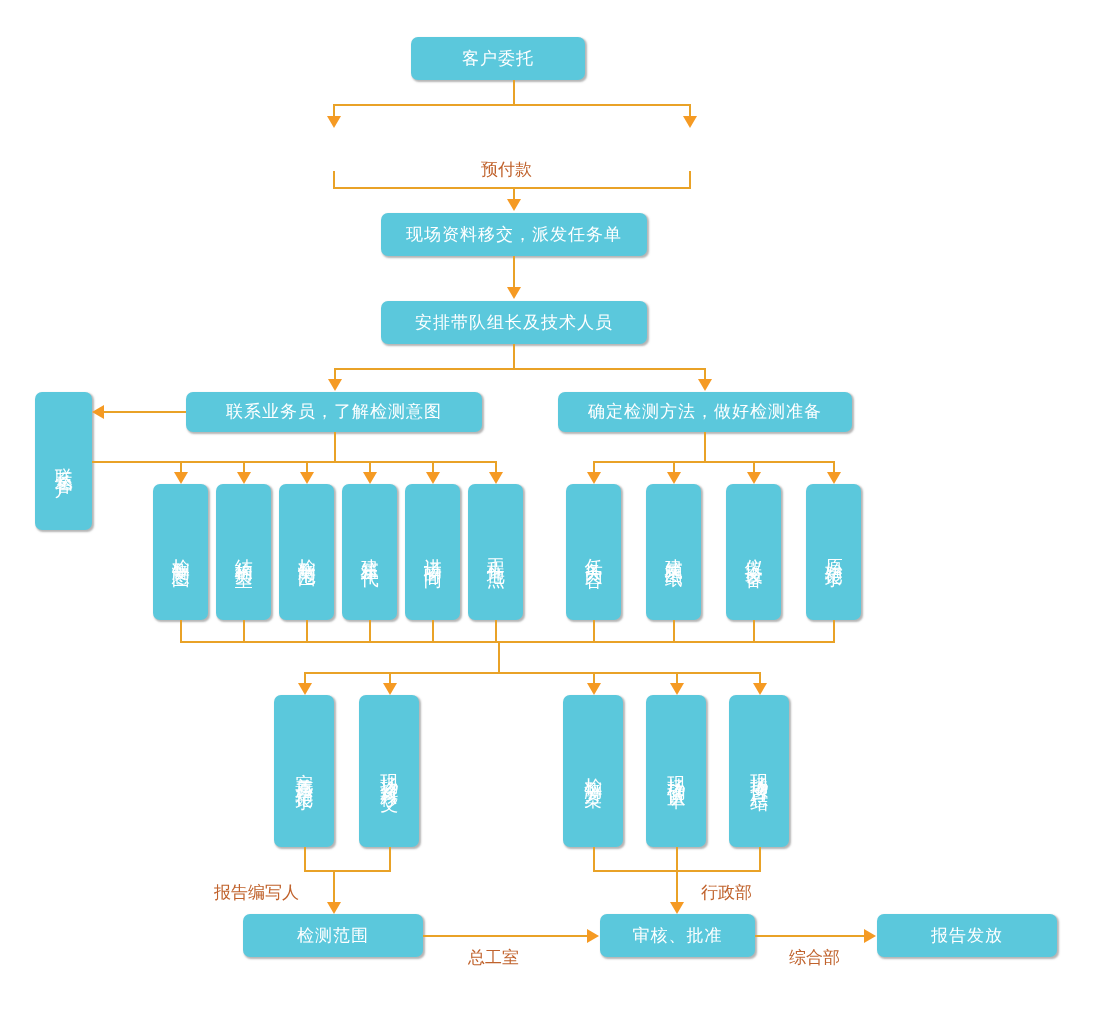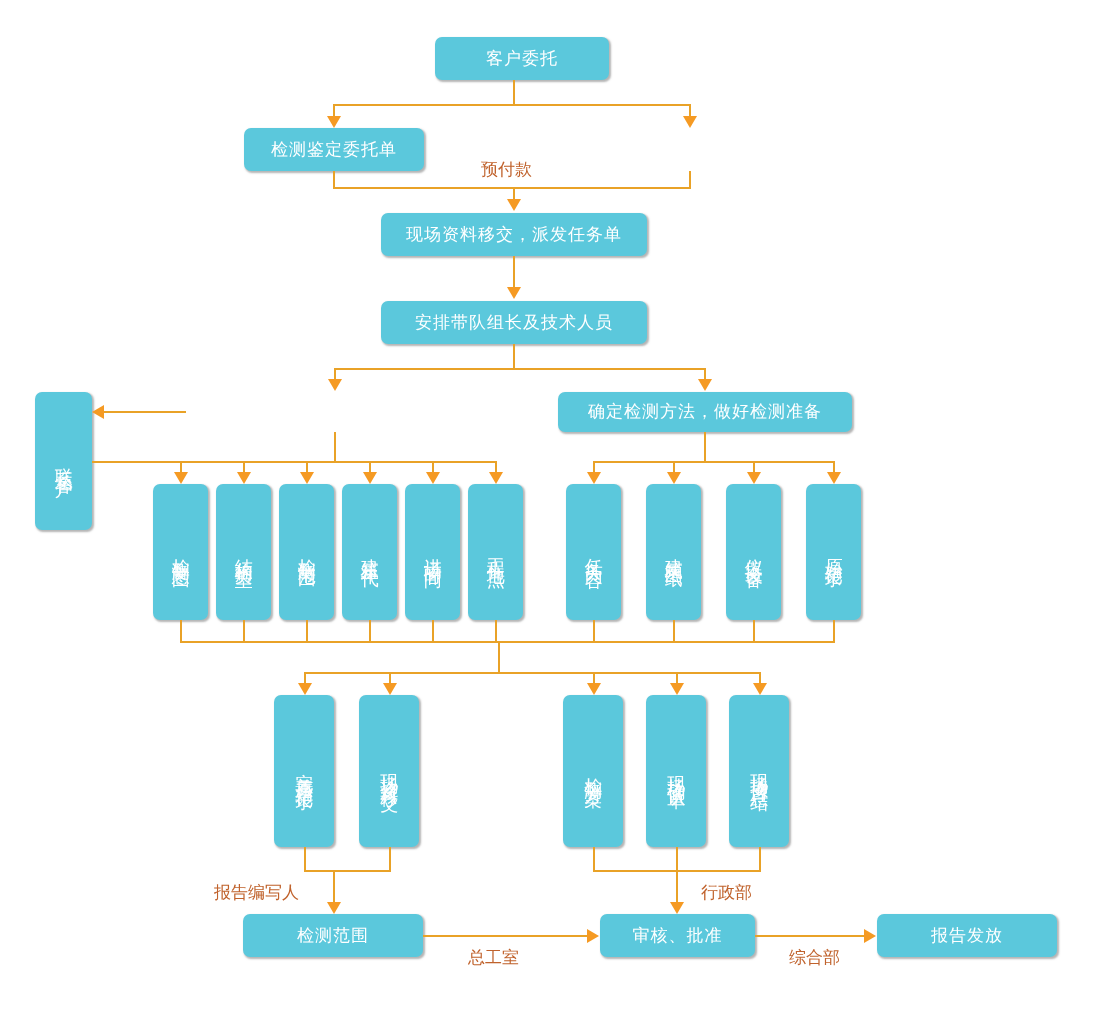--- a/index.html
+++ b/index.html
@@ -74,33 +74,32 @@
     font-size: 17px;
     white-space: nowrap;
     user-select: none;
   }
 </style>
 </head>
 <body>
 
 <div id="canvas">
 
-  <div class="box h" style="left:435px; top:37px; width:174px; height:43px;">客户委托</div>
+  <div class="box h" style="left:411px; top:37px; width:174px; height:43px;">客户委托</div>
 
   <div class="ln lnv" style="left:513px; top:80px; height:25px;"></div>
 
   <div class="ln lnh" style="left:333px; top:104px; width:358px;"></div>
 
   <div class="ln lnv" style="left:333px; top:104px; height:14px;"></div>
   <div class="arrow-down" style="left:327px; top:116px;"></div>
 
   <div class="ln lnv" style="left:689px; top:104px; height:14px;"></div>
   <div class="arrow-down" style="left:683px; top:116px;"></div>
 
-  <div class="box h" style="left:244px; top:128px; width:180px; height:43px;">检测鉴定委托单</div>
 
   <div class="ln lnv" style="left:333px; top:171px; height:17px;"></div>
   <div class="ln lnv" style="left:689px; top:171px; height:17px;"></div>
   <div class="ln lnh" style="left:333px; top:187px; width:358px;"></div>
   <div class="ln lnv" style="left:513px; top:187px; height:13px;"></div>
   <div class="arrow-down" style="left:507px; top:199px;"></div>
 
   <div class="elabel" style="left:481px; top:158px;">预付款</div>
 
   <div class="box h" style="left:381px; top:213px; width:266px; height:43px;">现场资料移交，派发任务单</div>
@@ -110,20 +109,21 @@
 
   <div class="box h" style="left:381px; top:301px; width:266px; height:43px;">安排带队组长及技术人员</div>
 
   <div class="ln lnv" style="left:513px; top:344px; height:25px;"></div>
   <div class="ln lnh" style="left:334px; top:368px; width:371px;"></div>
   <div class="ln lnv" style="left:334px; top:368px; height:12px;"></div>
   <div class="arrow-down" style="left:328px; top:379px;"></div>
   <div class="ln lnv" style="left:704px; top:368px; height:12px;"></div>
   <div class="arrow-down" style="left:698px; top:379px;"></div>
 
+  <div class="box h" style="left:186px; top:392px; width:296px; height:40px;">联系业务员，了解检测意图</div>
   <div class="box h" style="left:558px; top:392px; width:294px; height:40px;text-align:center;">确定检测方法，做好检测准备</div>
 
   <div class="box v" style="left:35px; top:392px; width:57px; height:138px;">联系客户</div>
 
   <div class="ln lnh" style="left:104px; top:411px; width:82px;"></div>
   <div class="arrow-left" style="left:92px; top:405px;"></div>
 
   <div class="ln lnh" style="left:92px; top:461px; width:96px;"></div>
 
   <div class="ln lnv" style="left:334px; top:432px; height:30px;"></div>

